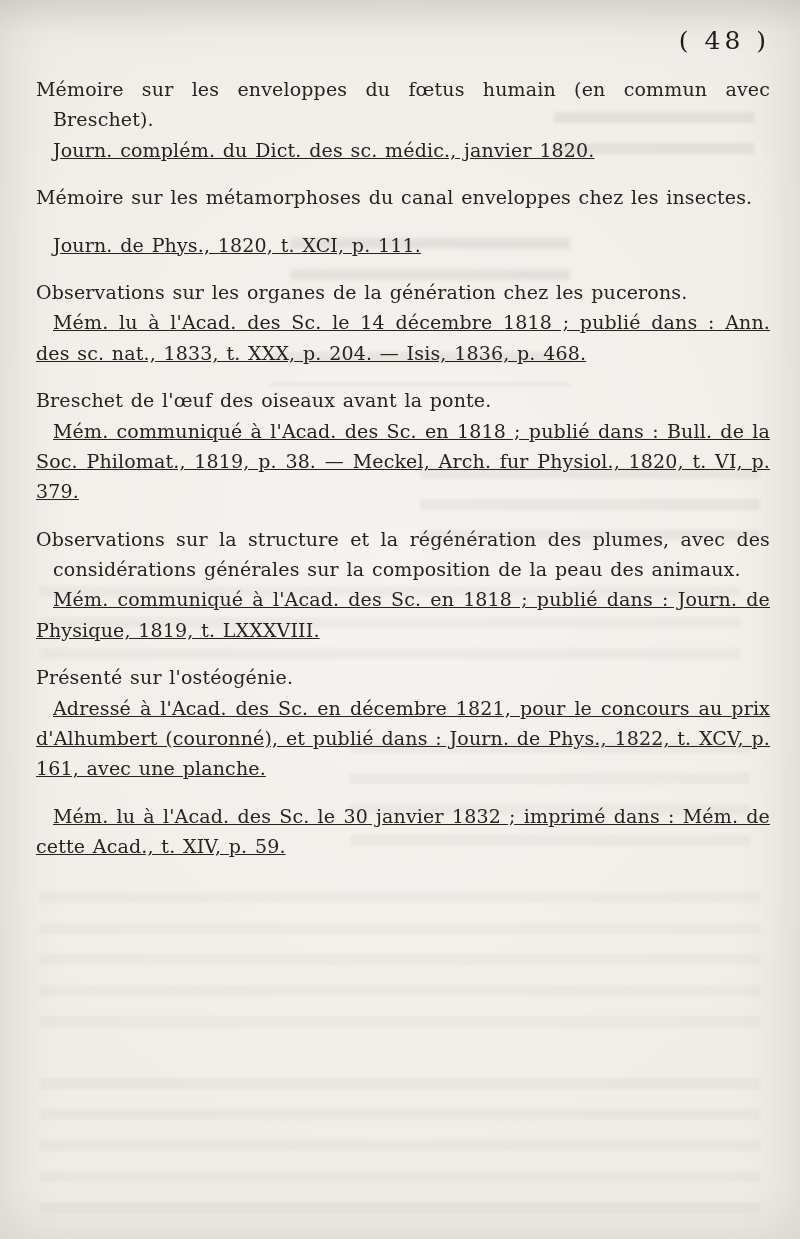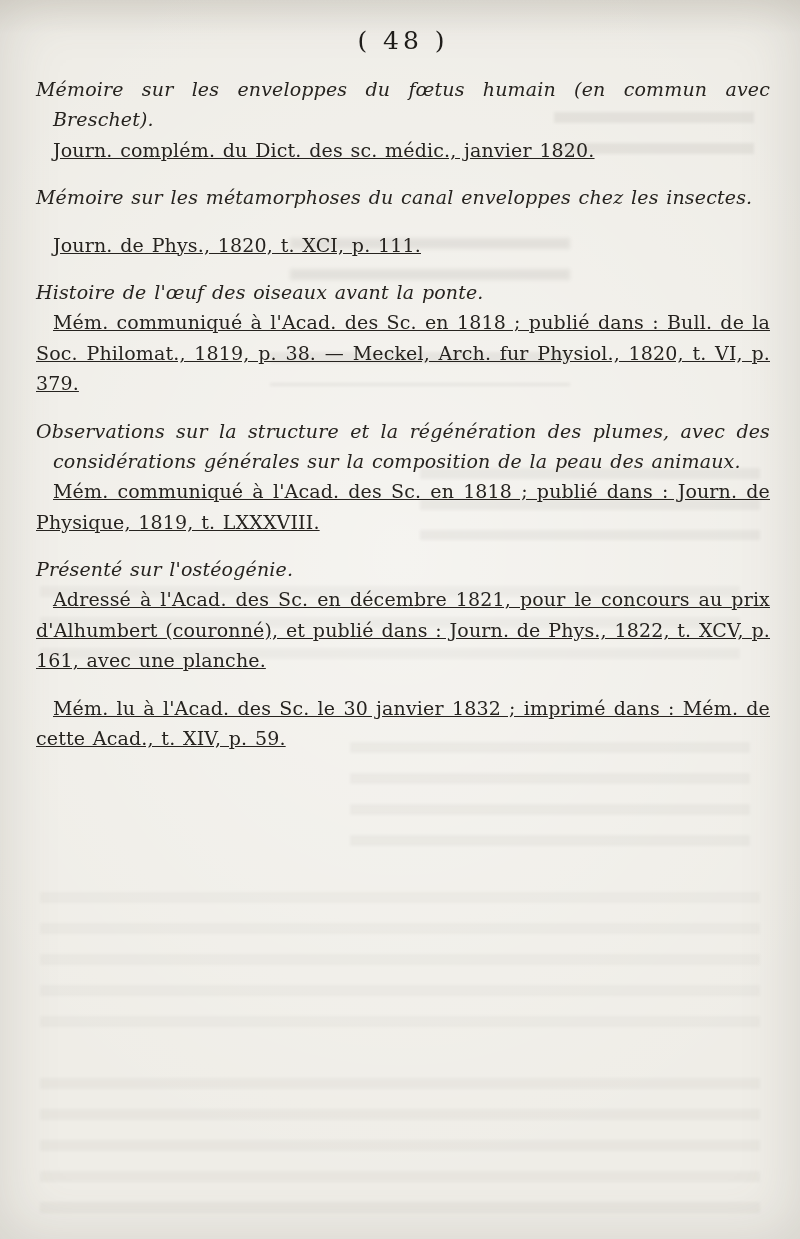--- a/index.html
+++ b/index.html
@@ -19,32 +19,31 @@
     box-sizing: border-box;
     padding: 22px 30px 0 36px;
     background:
       radial-gradient(ellipse 90% 70% at 50% 45%, rgba(255,255,255,0.38), rgba(255,255,255,0) 75%),
       linear-gradient(180deg, #e3e0d8 0px, #efede7 34px),
       #efede7;
     box-shadow: inset 0 0 60px rgba(90,85,70,0.18);
   }
   .content { position: relative; z-index: 2; }
   .page-number {
-    text-align: center;
+    text-align: right;
     font-size: 25px;
     line-height: 38px;
     letter-spacing: 4px;
     margin-bottom: 14px;
     color: #1f1d1a;
   }
   .bib-list { font-size: 19px; line-height: 1.6; }
   .entry { margin: 0 0 17px 0; }
   .entry p { margin: 0; text-align: justify; word-spacing: 1.5px; letter-spacing: 0.15px; }
   .entry .title {
-    font-style: italic;
     padding-left: 17px;
     text-indent: -17px;
   }
   .entry .details {
     text-indent: 17px;
     text-decoration: underline;
   }
   
   .smudge {
     position: absolute;
@@ -89,23 +88,27 @@
       </div>
 
       <div class="entry">
         <p class="title">Mémoire sur les métamorphoses du canal enveloppes chez les insectes.</p>
       </div>
 
       <div class="entry">
         <p class="details">Journ. de Phys., 1820, t. XCI, p. 111.</p>
       </div>
 
+      <div class="entry">
+        <p class="title">Observations sur les organes de la génération chez les pucerons.</p>
+        <p class="details">Mém. lu à l'Acad. des Sc. le 14 décembre 1818 ; publié dans : Ann. des sc. nat., 1833, t. XXX, p. 204. — Isis, 1836, p. 468.</p>
+      </div>
 
       <div class="entry">
-        <p class="title">Histoire de l'œuf des oiseaux avant la ponte.</p>
+        <p class="title">Breschet de l'œuf des oiseaux avant la ponte.</p>
         <p class="details">Mém. communiqué à l'Acad. des Sc. en 1818 ; publié dans : Bull. de la Soc. Philomat., 1819, p. 38. — Meckel, Arch. fur Physiol., 1820, t. VI, p. 379.</p>
       </div>
 
       <div class="entry">
         <p class="title">Observations sur la structure et la régénération des plumes, avec des considérations générales sur la composition de la peau des animaux.</p>
         <p class="details">Mém. communiqué à l'Acad. des Sc. en 1818 ; publié dans : Journ. de Physique, 1819, t. LXXXVIII.</p>
       </div>
 
 
       <div class="entry">

